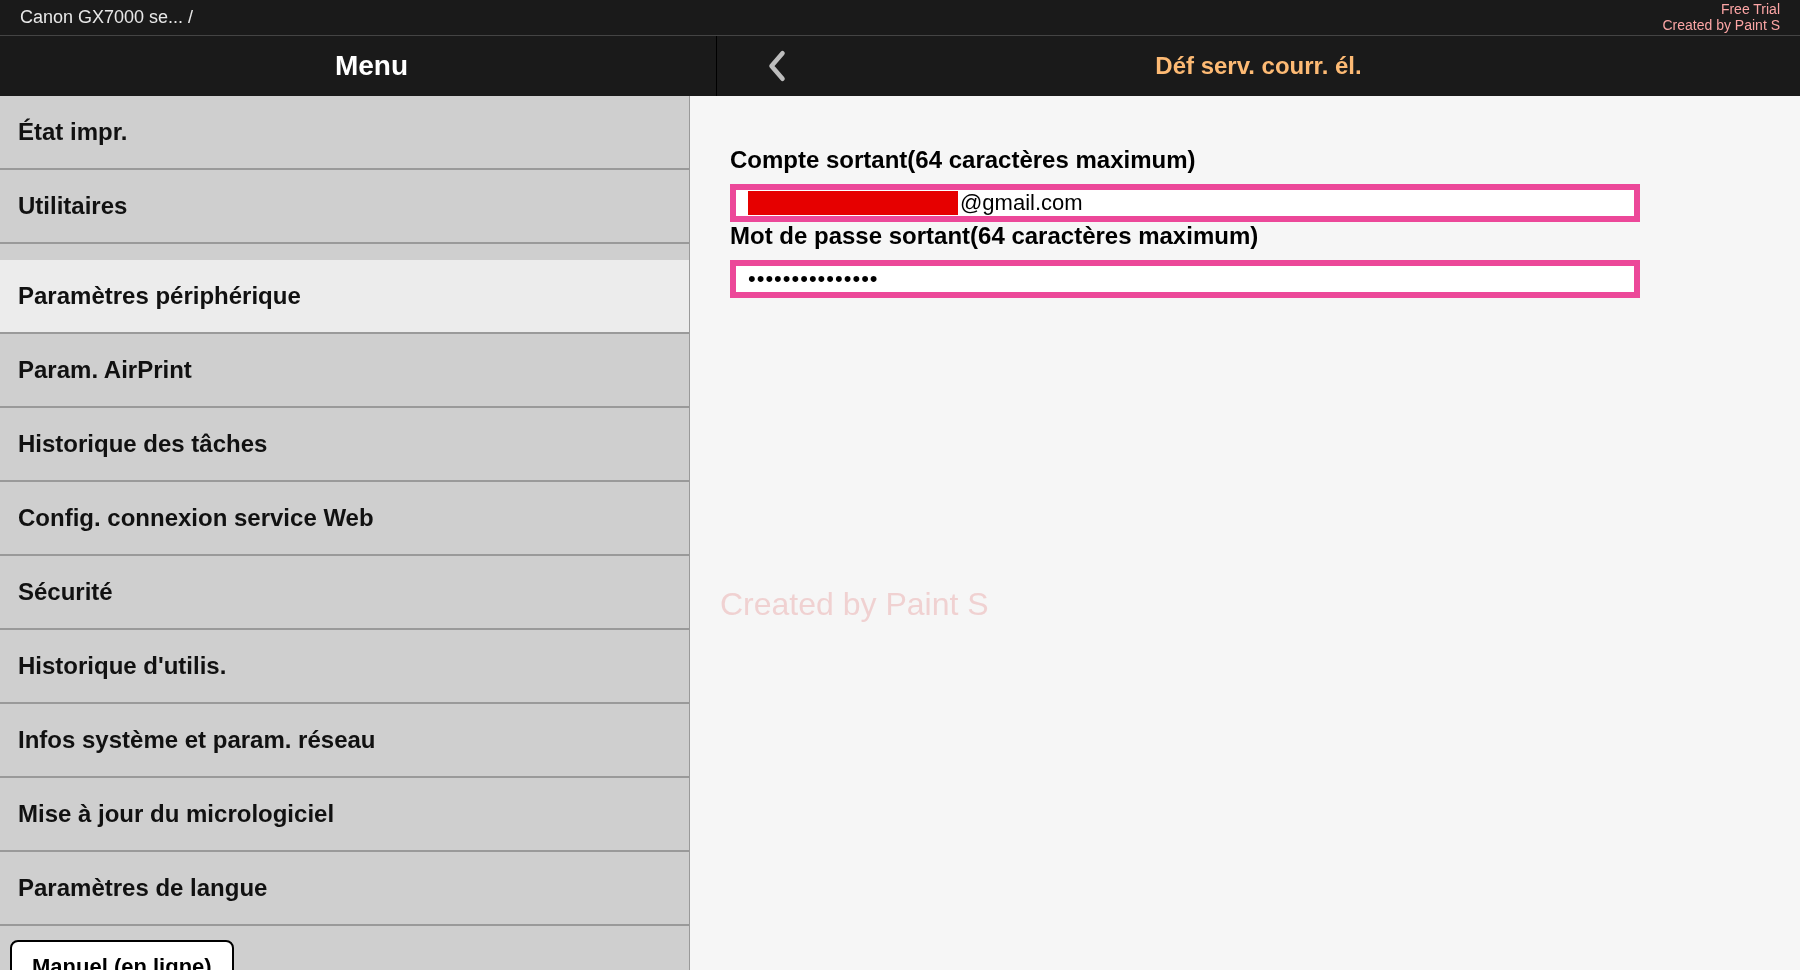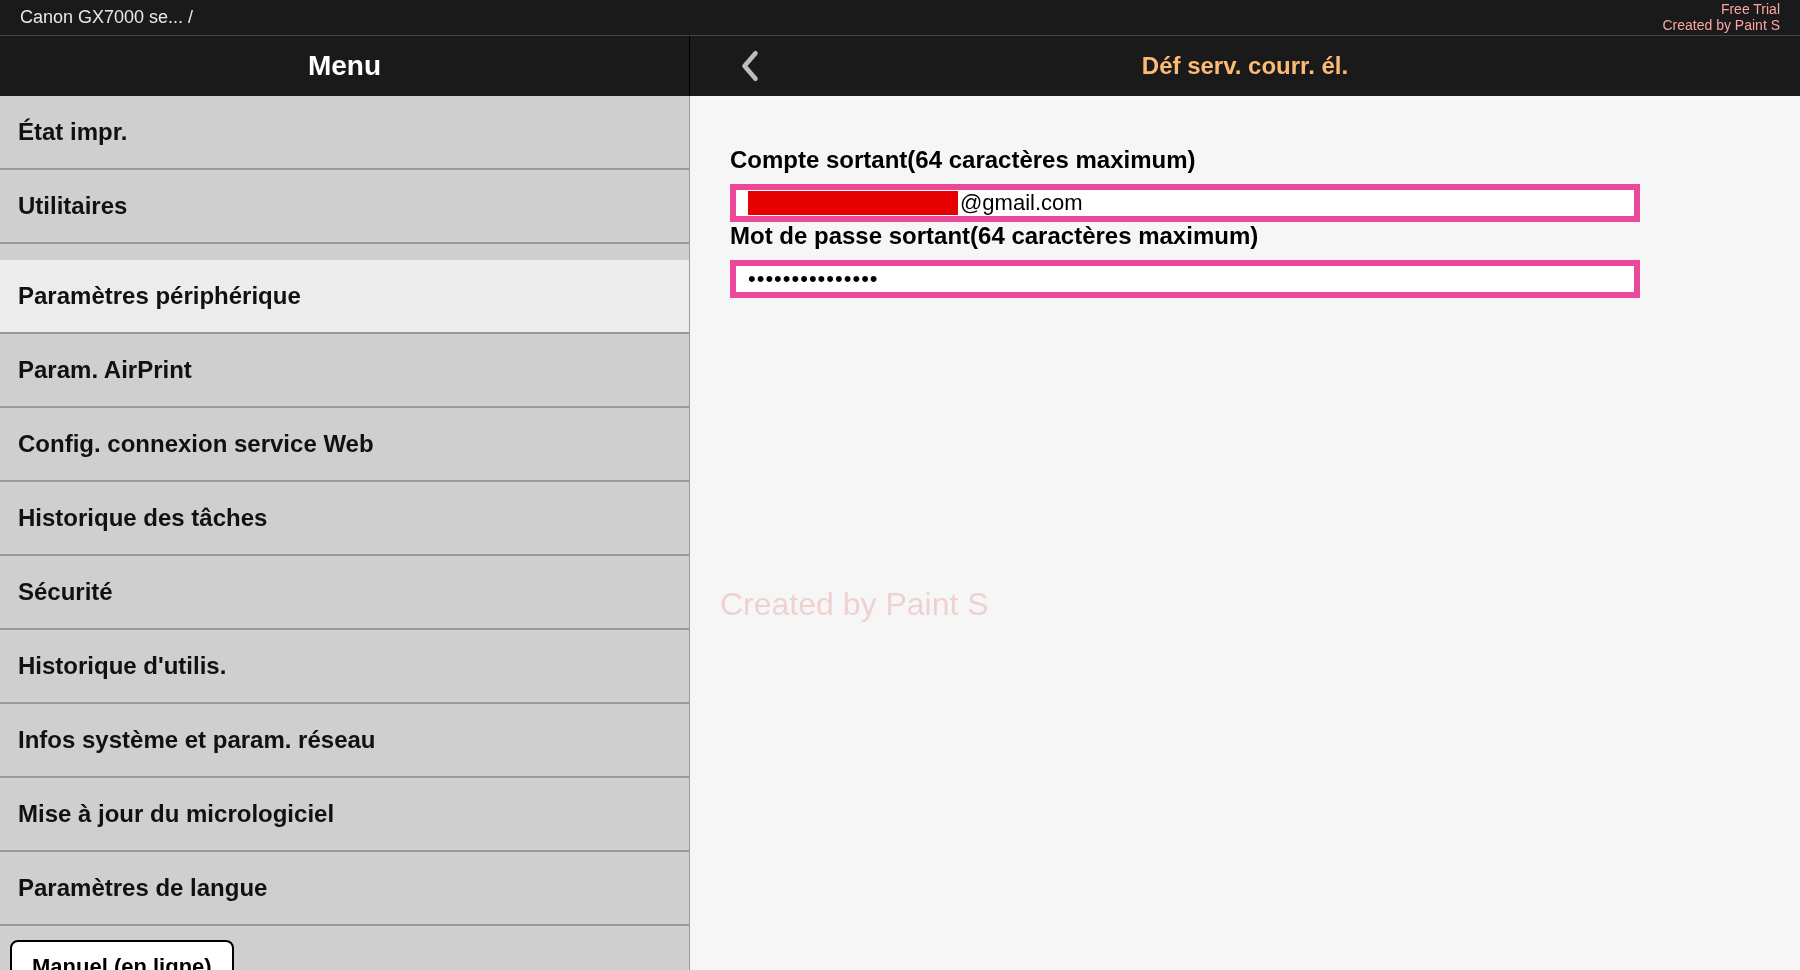--- a/index.html
+++ b/index.html
@@ -25,20 +25,21 @@
     text-align: right;
     font-size: 14px;
     color: #fca5a5;
     line-height: 1.1;
   }
   .headerbar {
     display: flex;
     background: #1a1a1a;
     height: 60px;
     align-items: stretch;
+    padding-left: 27px;
   }
   .headerbar .menu-title {
     width: 690px;
     display: flex;
     align-items: center;
     justify-content: center;
     color: #fff;
     font-size: 28px;
     font-weight: bold;
     border-right: 1px solid #000;
@@ -160,22 +161,22 @@
   <div class="page-title">Déf serv. courr. él.</div>
 </div>
 
 <div class="body-row">
   <div class="sidebar">
     <div id="sidebar-list">
         <div class="sidebar-item"><span>État impr.</span></div>
         <div class="sidebar-item"><span>Utilitaires</span></div>
         <div class="sidebar-item active"><span>Paramètres périphérique</span></div>
         <div class="sidebar-item"><span>Param. AirPrint</span></div>
+        <div class="sidebar-item"><span>Historique des tâches</span></div>
         <div class="sidebar-item"><span>Config. connexion service Web</span></div>
-        <div class="sidebar-item"><span>Historique des tâches</span></div>
         <div class="sidebar-item"><span>Sécurité</span></div>
         <div class="sidebar-item"><span>Historique d'utilis.</span></div>
         <div class="sidebar-item"><span>Infos système et param. réseau</span></div>
         <div class="sidebar-item"><span>Mise à jour du micrologiciel</span></div>
         <div class="sidebar-item"><span>Paramètres de langue</span></div>
       </div>
     <div class="sidebar-footer">
       <button class="manual-btn">Manuel (en ligne)</button>
       
     </div>

